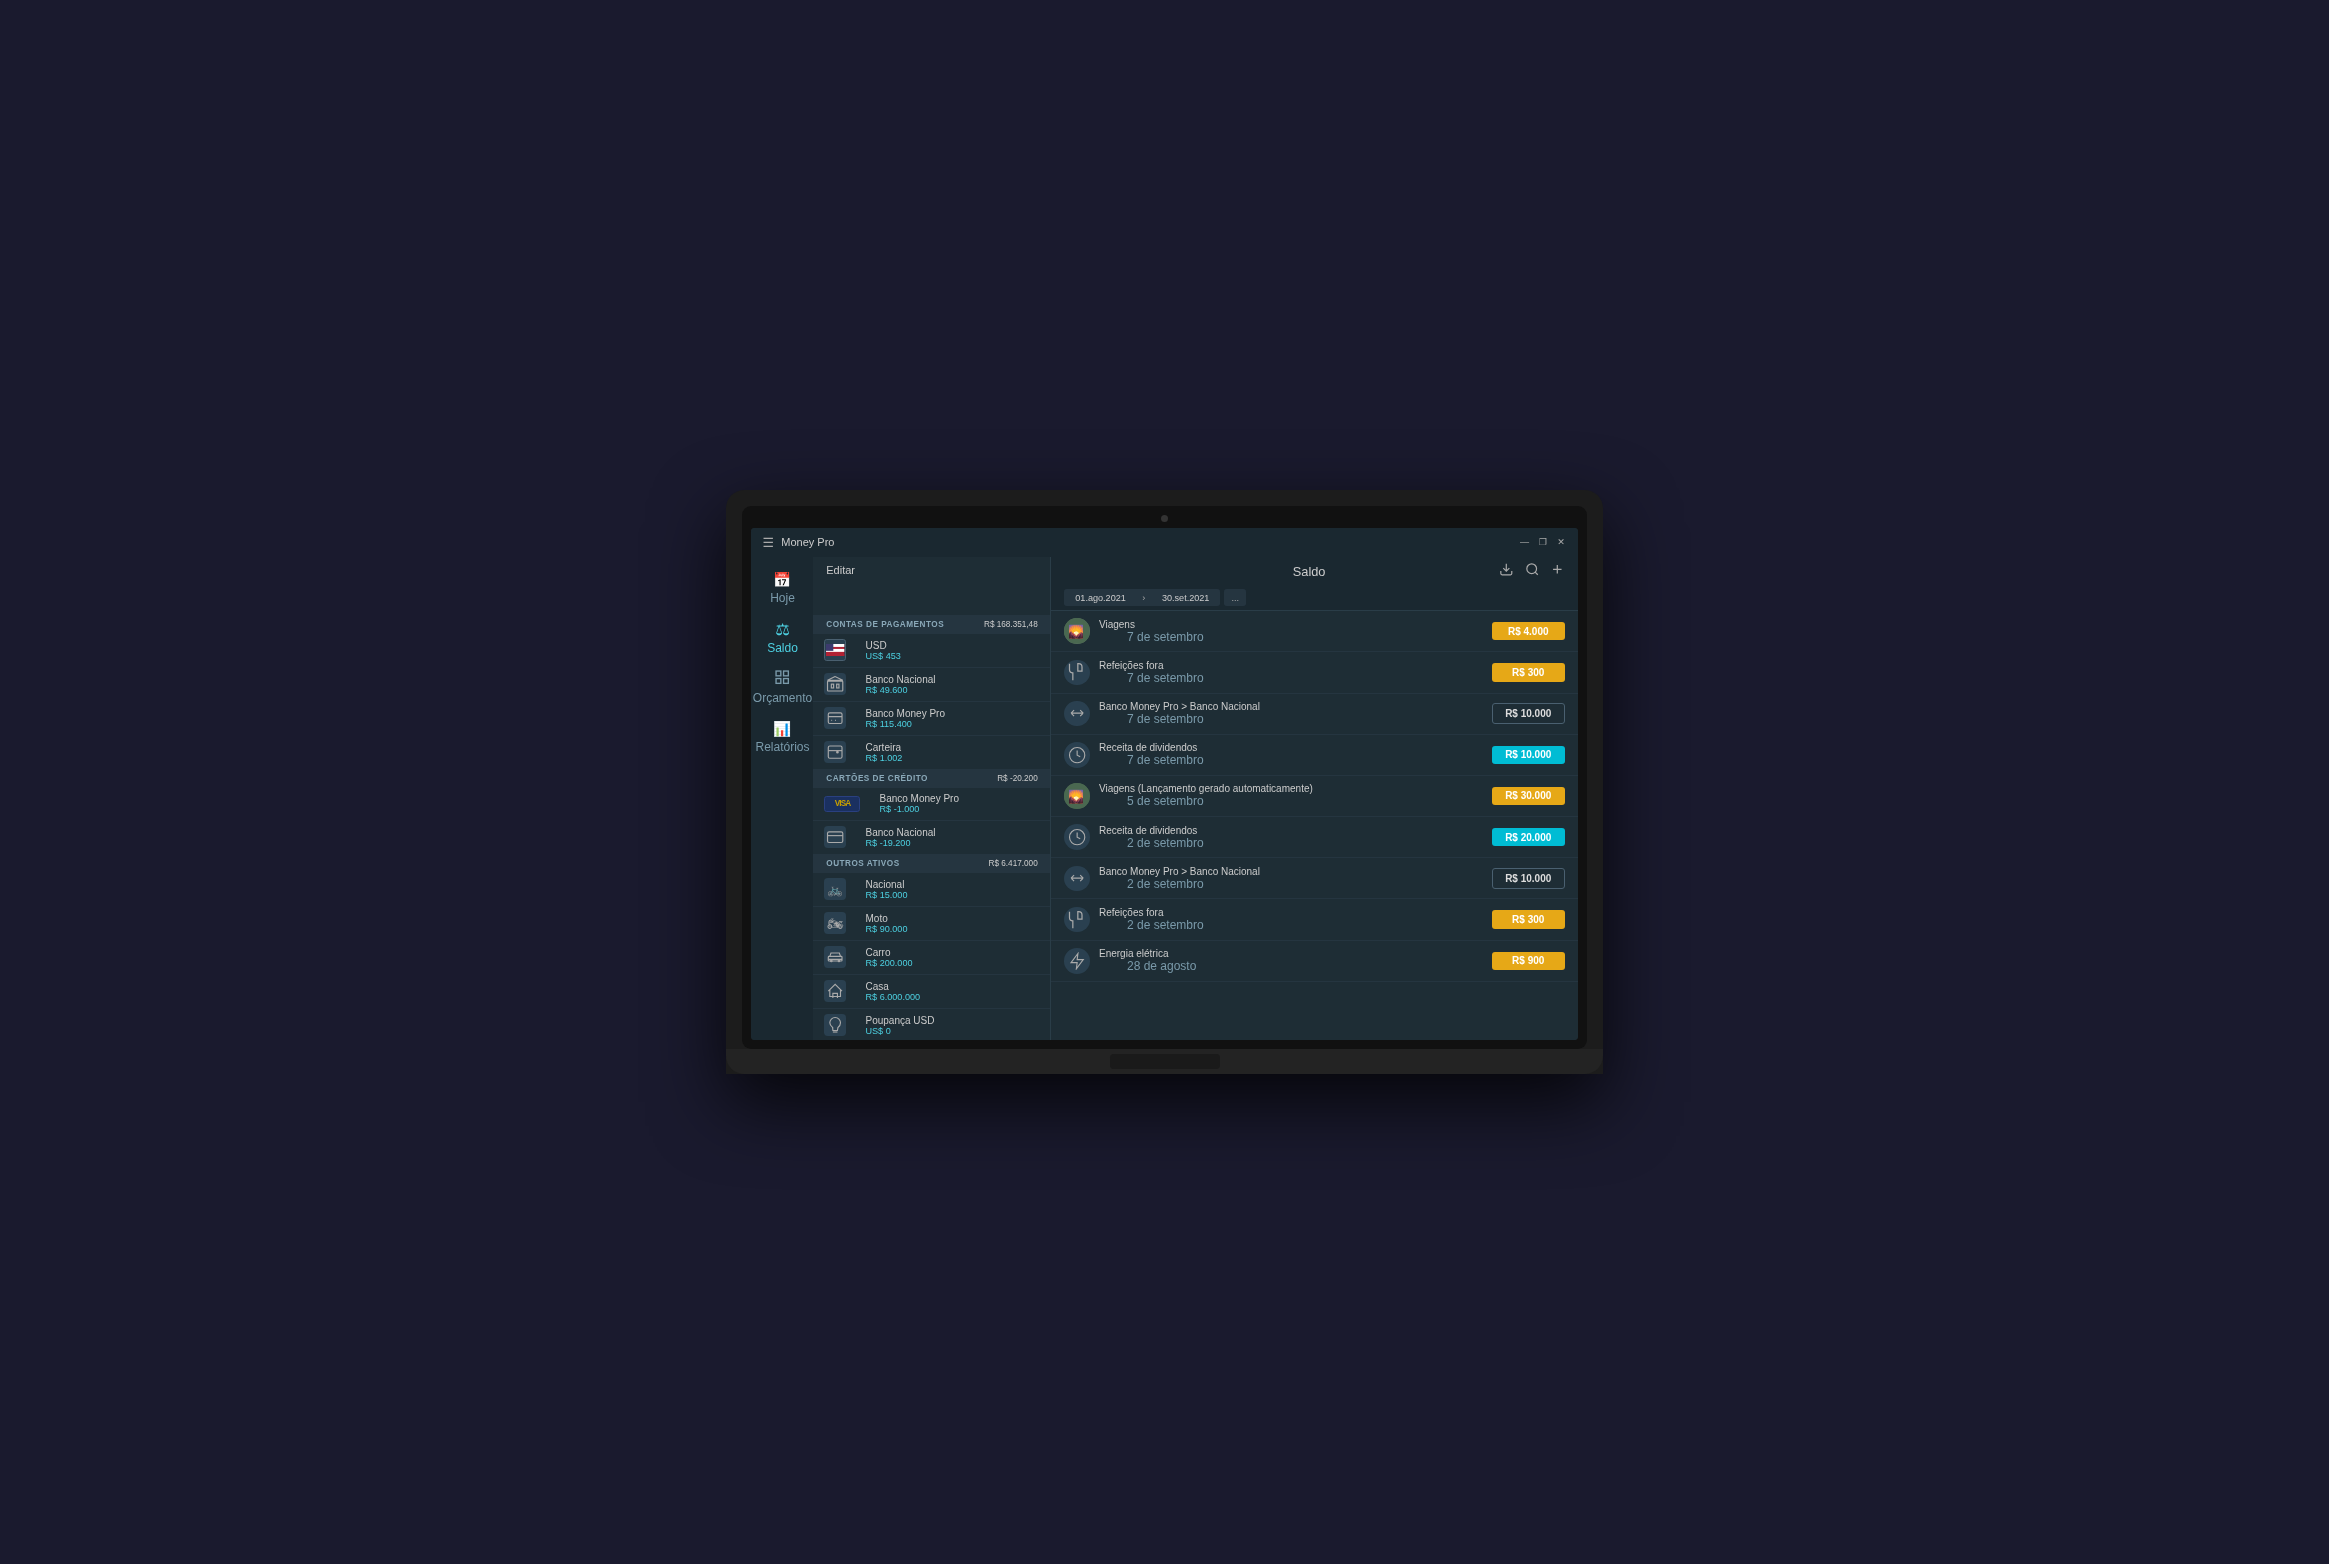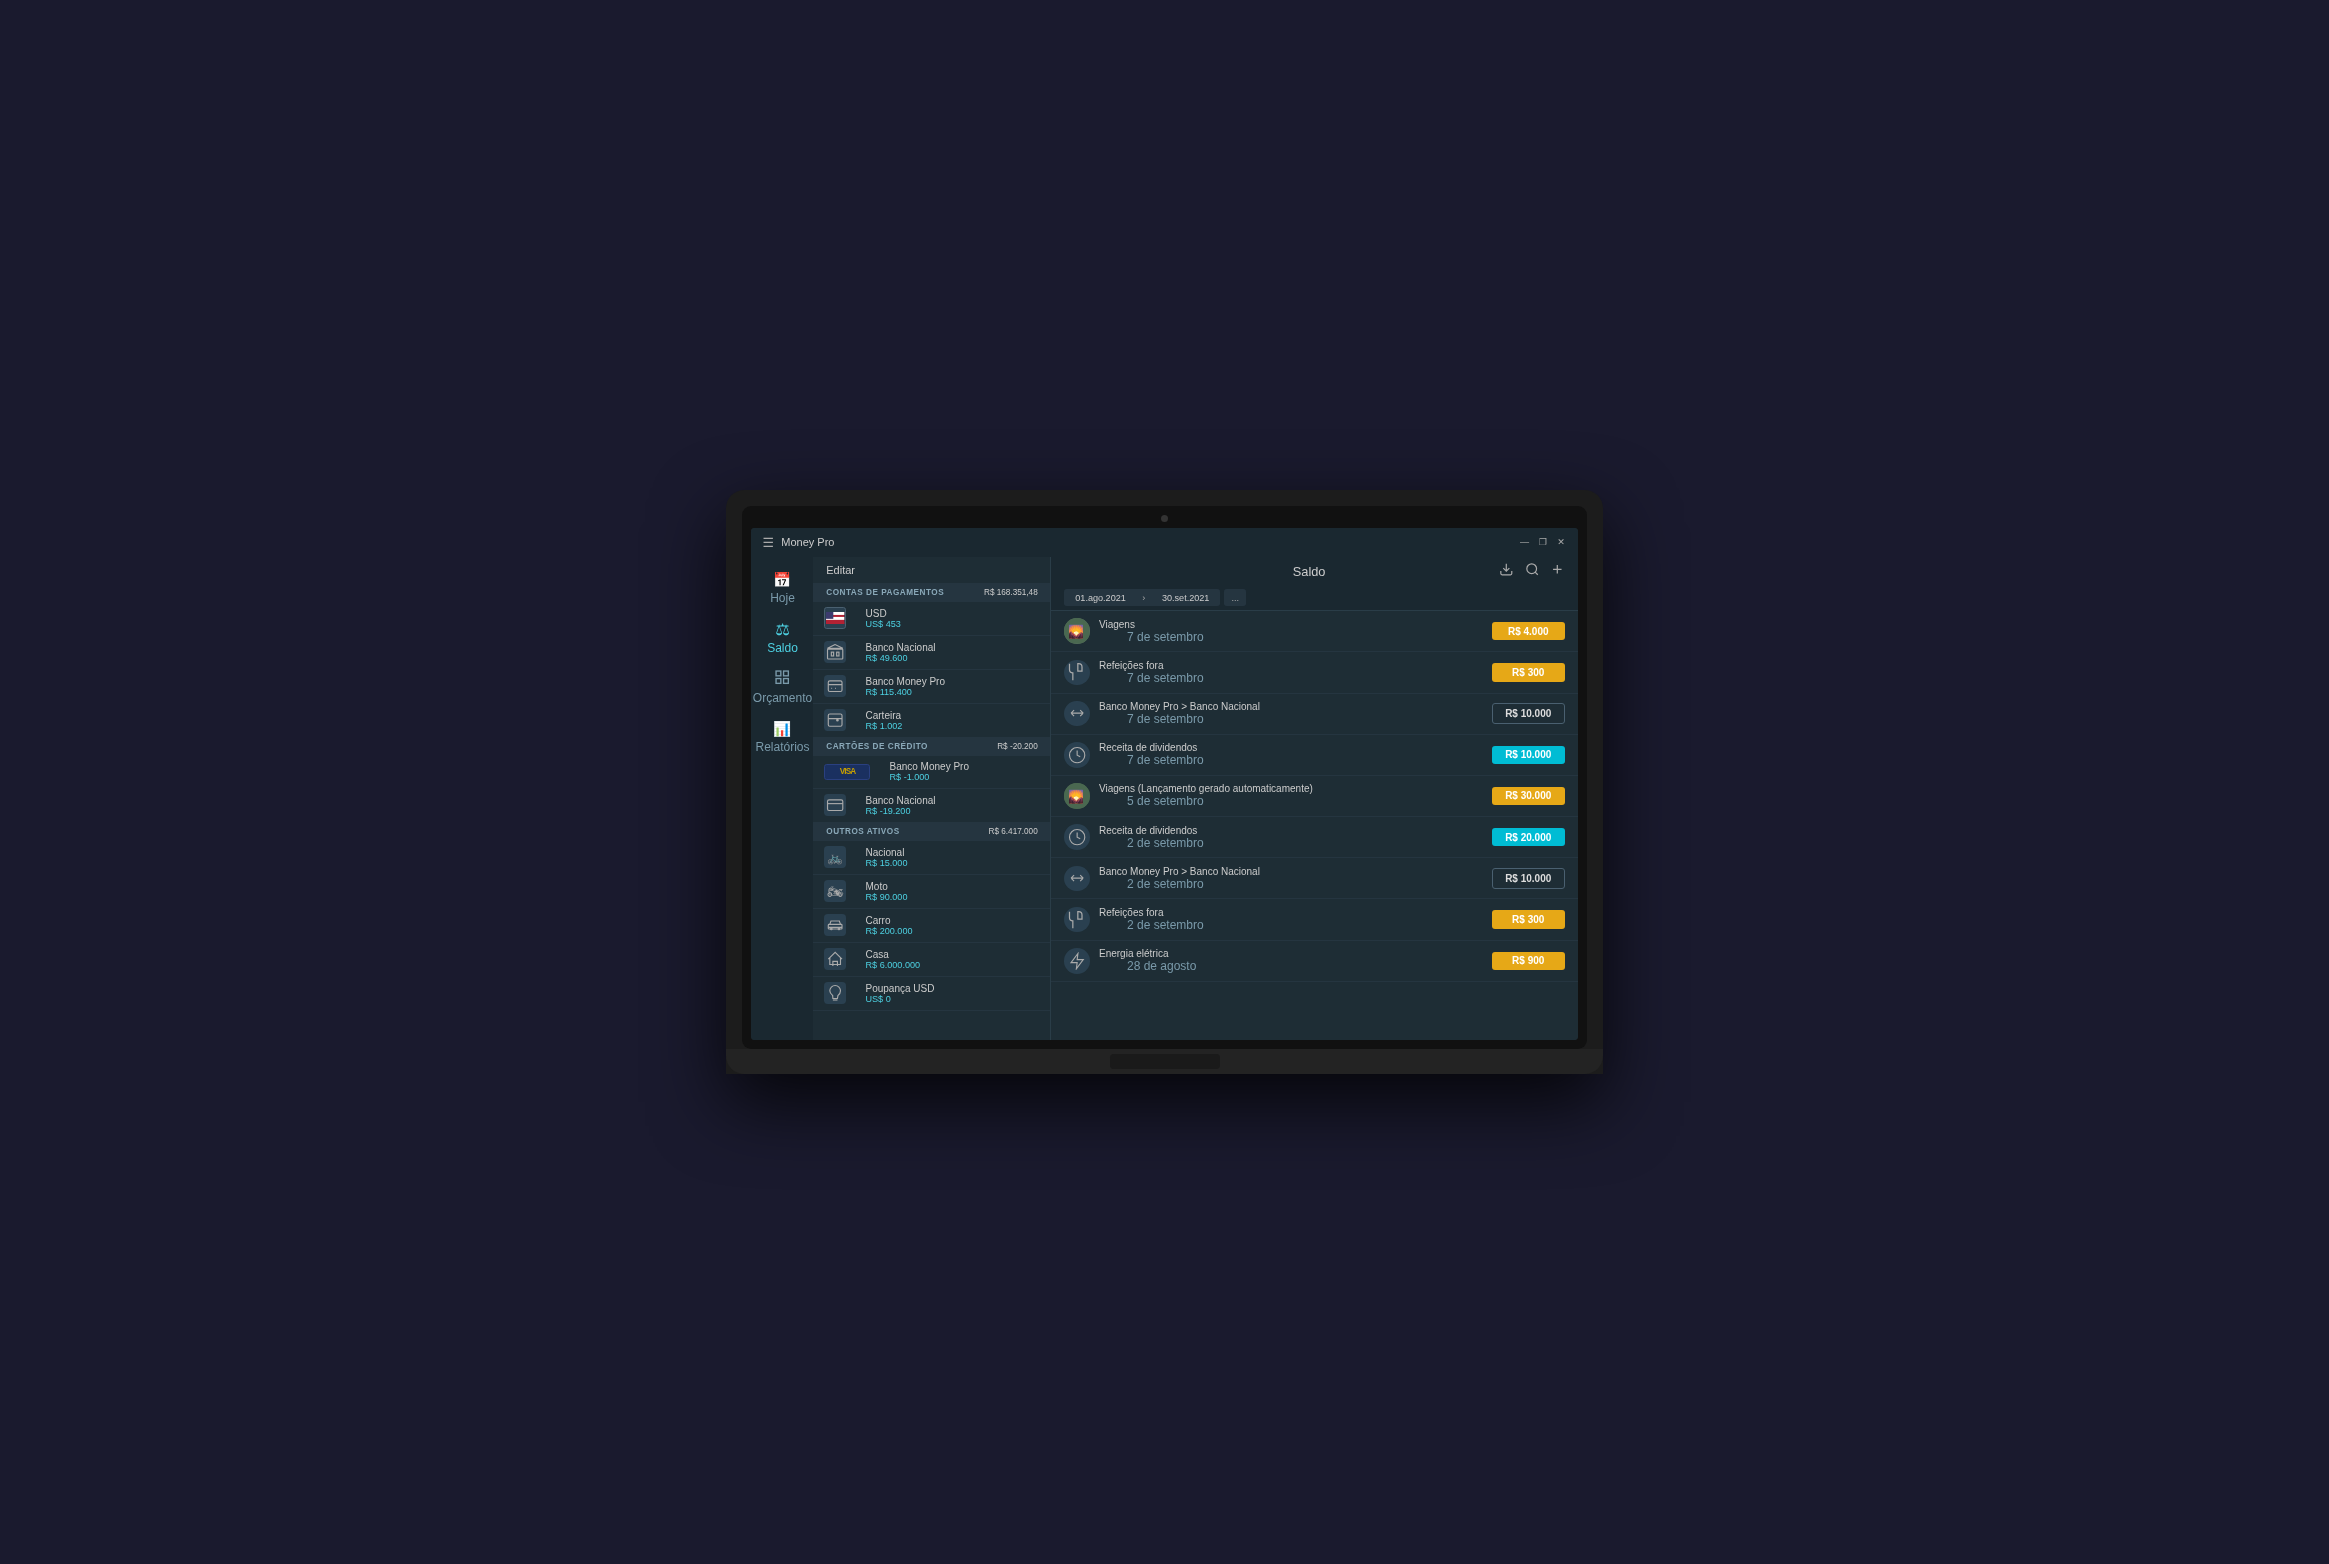--- a/index.html
+++ b/index.html
@@ -178,20 +178,21 @@
       color: #ccc;
       font-size: 11px;
       cursor: pointer;
       background: none;
       border: none;
     }
 
     .left-panel-body {
       flex: 1;
       overflow-y: auto;
+      margin-top: 32px;
     }
 
     .left-panel-body::-webkit-scrollbar { width: 3.7px; }
     .left-panel-body::-webkit-scrollbar-track { background: transparent; }
     .left-panel-body::-webkit-scrollbar-thumb { background: #3a5060; border-radius: 1.8px; }
 
     .account-section-header {
       background: #253540;
       padding: 4.6px 12.8px;
       display: flex;
@@ -482,21 +483,21 @@
                   <div class="account-balance balance-positive">R$ 1.002</div>
                 </div>
               </div>
 
               <div class="account-section-header">
                 <span class="section-title">CARTÕES DE CRÉDITO</span>
                 <span class="section-total">R$ -20.200</span>
               </div>
 
               <div class="account-item">
-                <div class="account-icon" style="background:#1a3060; border-radius:2.7px; font-size:8.2px; color:#c8a000; font-weight:900; letter-spacing:-0.9px; width:46px; height:16.4px; border:0.9px solid #2a4080;">
+                <div class="account-icon" style="background:#1a3060; border-radius:2.7px; font-size:8.2px; color:#c8a000; font-weight:900; letter-spacing:-0.9px; width:36px; height:16.4px; border:0.9px solid #2a4080;">
                   VISA
                 </div>
                 <div class="account-info">
                   <div class="account-name">Banco Money Pro</div>
                   <div class="account-balance balance-negative">R$ -1.000</div>
                 </div>
               </div>
 
               <div class="account-item">
                 <div class="account-icon" style="background:#2a4050;">

